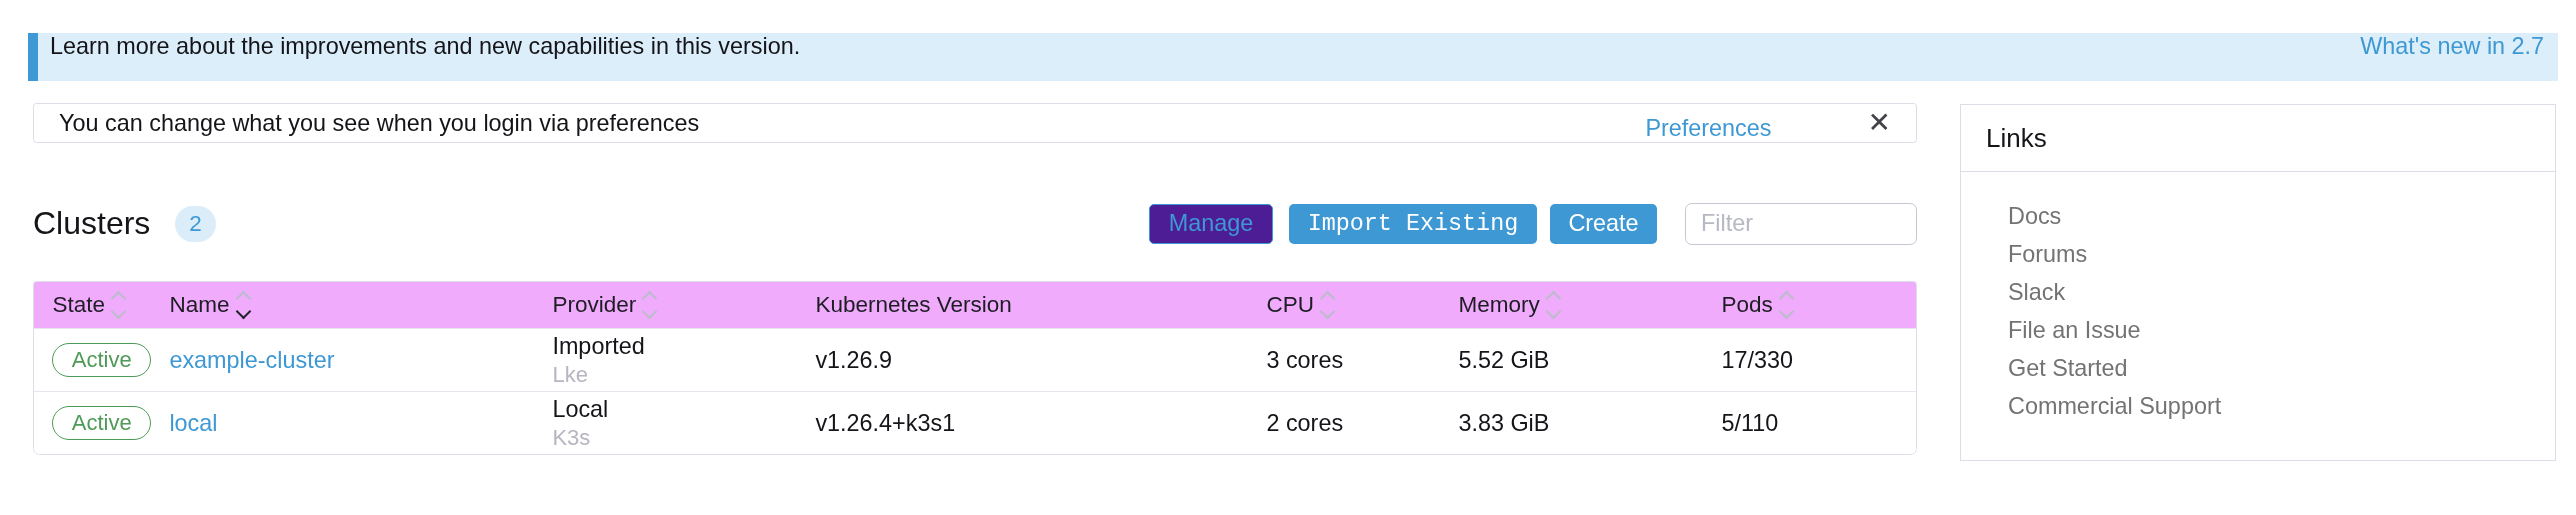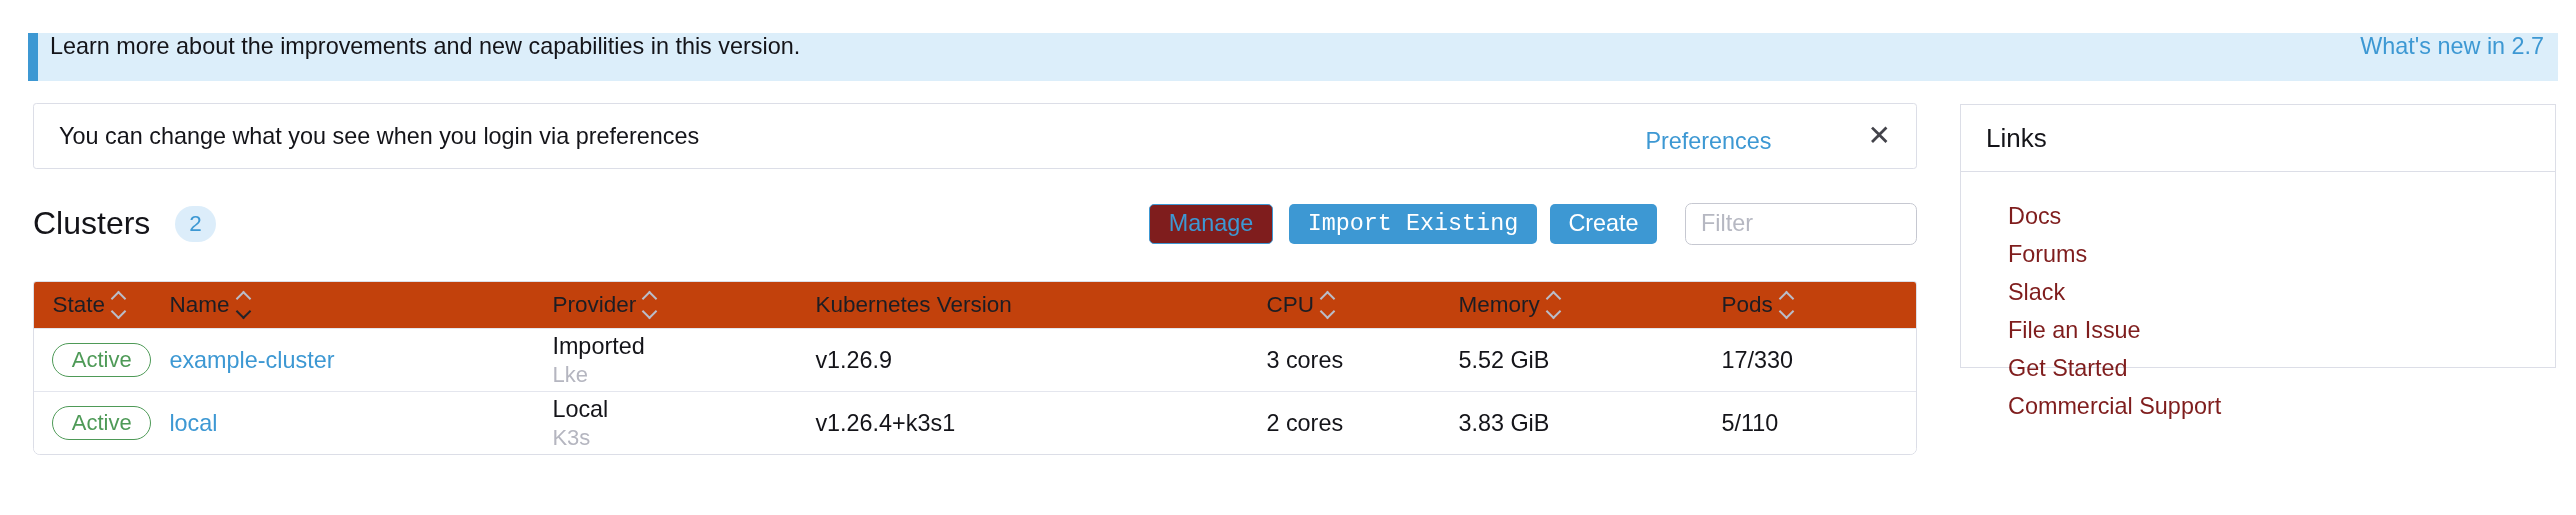--- a/index.html
+++ b/index.html
@@ -20,21 +20,21 @@
     border-left: 10px solid #3d98d3;
     display: flex; align-items: flex-start;
     padding: 0 13.4px 0 12.5px;
     font-size: 23.4px;
   }
   #version-banner .msg { color: #141419; }
   #version-banner .whats-new { margin-left: auto; color: #3d98d3; cursor: pointer; }
 
   
   #pref-banner {
-    left: 33px; top: 103px; width: 1884px; height: 66px;
+    left: 33px; top: 103px; width: 1884px; height: 40px;
     background: #ffffff;
     border: 0.8px solid #dcdee7;
     border-radius: 3.3px;
     display: flex; align-items: center;
     padding: 0 25px;
     font-size: 23.4px;
   }
   #pref-banner .pref-link { margin-left: auto; color: #3d98d3; cursor: pointer; margin-top: 11px; }
   #pref-banner .close {
     margin-left: 96px; font-size: 28px; line-height: 1;
@@ -52,21 +52,21 @@
     background: #dcedfa; color: #3d98d3;
     font-size: 22.5px; padding: 5px 14px;
     border-radius: 834px;
   }
   #clusters-bar .actions { margin-left: auto; display: flex; align-items: center; }
   .btn {
     height: 40px; display: inline-flex; align-items: center;
     padding: 0 18.4px; font-size: 23.4px; border-radius: 5px;
     cursor: pointer; white-space: nowrap;
   }
-  .btn.outline { border: 0.8px solid #3d98d3; color: #3d98d3; background: #7f1d1d; margin-right: 16.7px; }
+  .btn.outline { border: 0.8px solid #3d98d3; color: #3d98d3; background: #4c1d95; margin-right: 16.7px; }
   .btn.primary { background: #3d98d3; color: #fff; }
   .btn.import { margin-right: 13.4px; font-family: Liberation Mono, monospace; }
   .btn.create { margin-right: 28px; }
   #filter-input {
     width: 232px; height: 42px;
     border: 0.8px solid #c6c8d1; border-radius: 6.7px;
     font-size: 23.4px; padding: 0 15px; color: #141419;
     font-family: "Liberation Sans", sans-serif;
     outline: none; background: #fff;
   }
@@ -77,21 +77,21 @@
     left: 33px; top: 281px; width: 1884px;
     border: 0.8px solid #dcdee7;
     border-radius: 3.3px 3.3px 6.7px 6.7px;
     background: #fff;
     overflow: hidden;
   }
   .trow {
     display: grid;
     grid-template-columns: 117px 383px 263px 451px 192px 263px 214px;
   }
-  .thead .trow { height: 46px; background: #c2410c; }
+  .thead .trow { height: 46px; background: #f0abfc; }
   .th {
     display: flex; align-items: center;
     padding-left: 18.4px; font-size: 22.5px; color: #1d1d23;
     cursor: pointer; user-select: none;
   }
   .tbody .trow { height: 63px; background: #fff; border-top: 0.8px solid #e4e6ee; }
   .td { display: flex; align-items: center; padding-left: 18.4px; font-size: 23.4px; color: #141419; }
   .td.col-provider {
     flex-direction: column; align-items: flex-start; justify-content: center;
     line-height: 1.05;
@@ -107,32 +107,32 @@
   
   .sort { display: inline-flex; flex-direction: column; margin-left: 8.3px; gap: 3.3px; }
   .chev { width: 11px; height: 11px; display: block;
           border-right: 2.5px solid #babdc9; border-bottom: 2.5px solid #babdc9; }
   .chev.up { transform: rotate(-135deg); }
   .chev.down { transform: rotate(45deg); margin-top: -1.7px; }
   .sort.desc .chev.down { border-color: #23232a; }
 
   
   #links-panel {
-    left: 1960px; top: 104px; width: 596px; height: 264px;
+    left: 1960px; top: 104px; width: 596px; height: 357px;
     border: 0.8px solid #dcdee7; background: #fff;
   }
   #links-panel .panel-header {
     height: 67px; display: flex; align-items: center;
     padding: 0 25px; font-size: 26px; color: #141419;
     border-bottom: 0.8px solid #dcdee7;
   }
   #links-panel .panel-body { padding: 25px 0 0 47px; }
   .link-item {
     height: 38px; display: flex; align-items: center;
-    font-size: 23.4px; color: #7f1d1d; cursor: pointer;
+    font-size: 23.4px; color: #737373; cursor: pointer;
   }
 </style>
 </head>
 <body>
 
 <div id="version-banner" class="abs">
   <span class="msg">Learn more about the improvements and new capabilities in this version.</span>
   <span class="whats-new">What's new in 2.7</span>
 </div>
 

